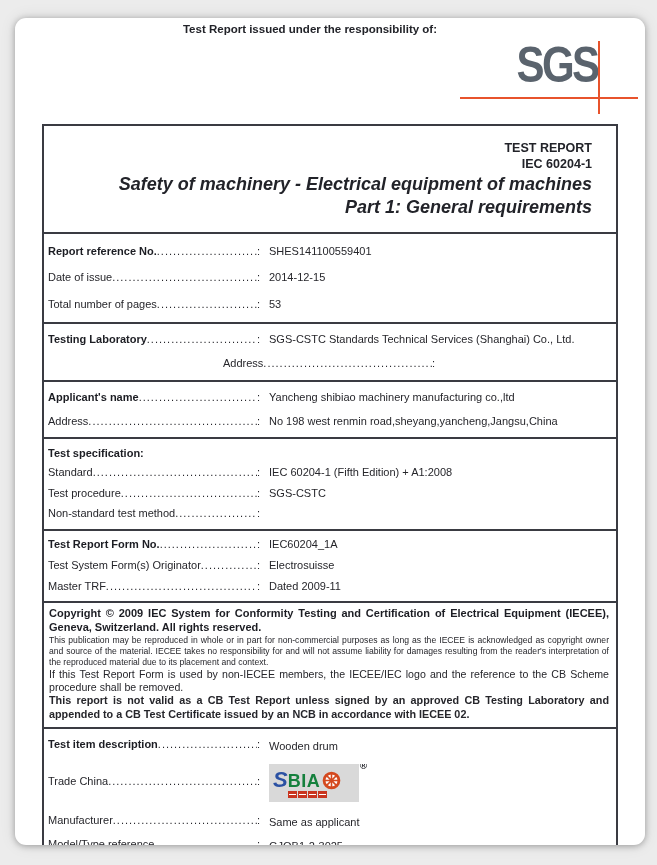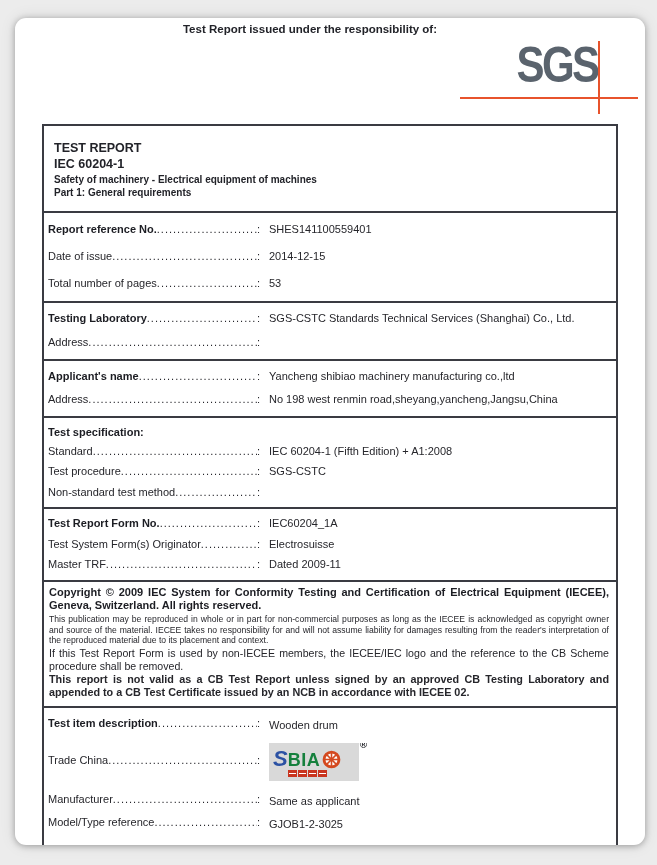--- a/index.html
+++ b/index.html
@@ -41,27 +41,27 @@
   
   .report-table {
     position: absolute;
     left: 27px; right: 27px; top: 106px;
     height: 722px;
     border: 2px solid #3a3b42;
     border-bottom: none;
     overflow: hidden;
     background: #fff;
   }
-  .title-block { padding: 14px 24px 12px 10px; text-align: left; font-weight: bold; color: #222329; }
+  .title-block { padding: 14px 24px 12px 10px; text-align: right; font-weight: bold; color: #222329; }
   .title-sm { font-size: 12.5px; line-height: 1.3; }
-  .title-lg { font-size: 10px; line-height: 1.32; }
+  .title-lg { font-size: 18px; line-height: 1.32; font-style: italic; }
   .group { border-top: 2px solid #3a3b42; padding: 4px 0; }
   .row { display: flex; align-items: baseline; padding: 4px 6px 4px 4px; font-size: 11px; line-height: 1.25; }
   .g1 .row { padding-top: 6.5px; padding-bottom: 6.5px; }
-  .g2 .row, .g3 .row { padding-top: 5px; padding-bottom: 5px; }
+  .g2 .row, .g3 .row { padding-top: 5px; padding-bottom: 5px; justify-content: center; }
   .g4 .row, .g5 .row { padding-top: 3.5px; padding-bottom: 3.5px; }
   .cell-label { display: flex; align-items: baseline; width: 212px; flex: none; overflow: hidden; }
   .lbl { white-space: nowrap; color: #26262b; }
   .lbl.bold { font-weight: bold; color: #1c1d23; }
   .dots { flex: 1; overflow: hidden; white-space: nowrap; color: #26262b; }
   .dots::after { content: "......................................................................."; letter-spacing: 1px; }
   .colon { flex: none; }
   .cell-value { flex: 1; padding-left: 9px; color: #26262b; white-space: nowrap; overflow: hidden; }
   .full-row { padding: 4px 6px 3px 4px; font-size: 11px; font-weight: bold; color: #1c1d23; }
   

